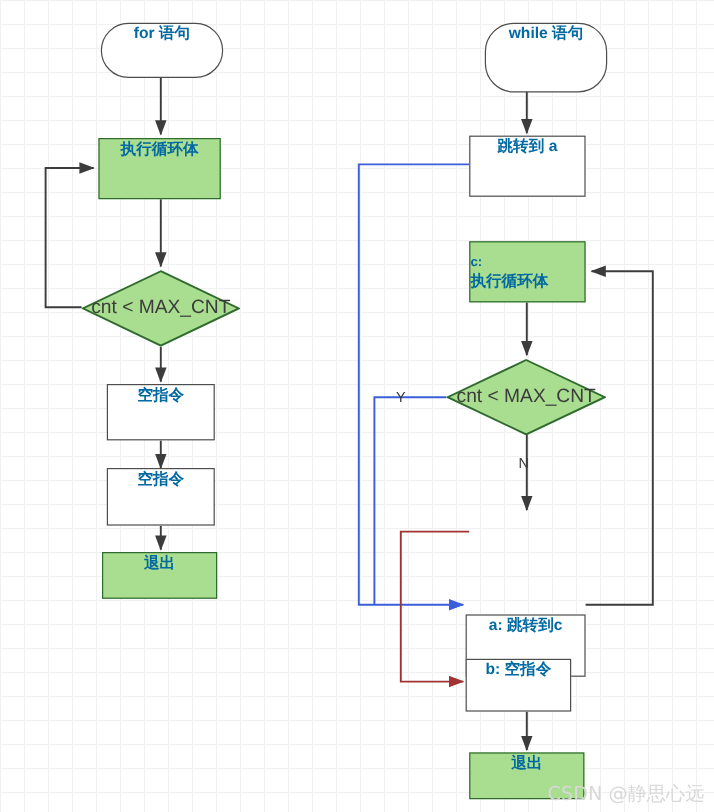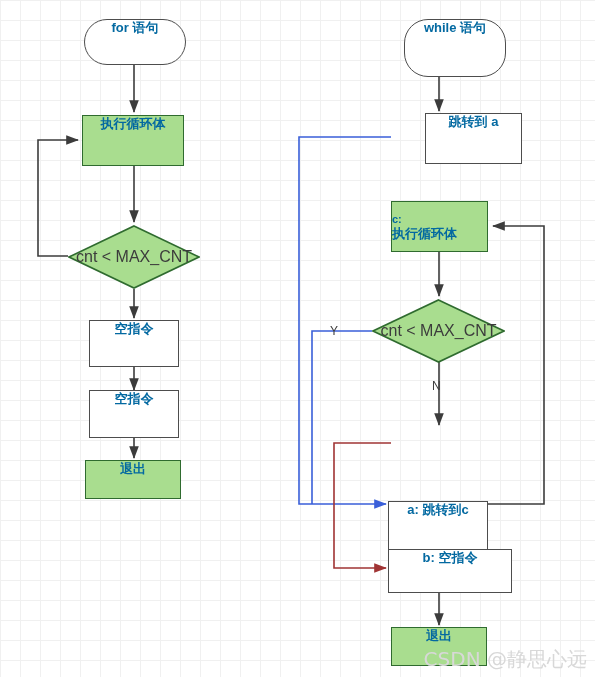--- a/index.html
+++ b/index.html
@@ -82,21 +82,21 @@
   }
   .node .main {
     display: block;
     font-size: 13px;
     line-height: 16px;
   }
   .watermark {
     position: absolute;
     right: 8px;
     bottom: 4px;
-    font-size: 20px;
+    font-size: 16px;
     color: #d8d8d8;
     z-index: 6;
     white-space: nowrap;
     font-family: "DejaVu Sans", sans-serif;
   }
 </style>
 </head>
 <body>
 
 <div id="canvas">
@@ -164,46 +164,46 @@
   </div>
 
   <div class="node green" style="left:85px; top:460px; width:96px; height:39px;">
     <span>退出</span>
   </div>
 
   <div class="node rounded" style="left:404px; top:19px; width:102px; height:58px;">
     <span>while 语句</span>
   </div>
 
-  <div class="node process" style="left:391px; top:113px; width:97px; height:51px;margin-left:34px;">
+  <div class="node process" style="left:391px; top:113px; width:97px; height:51px;">
     <span>跳转到 a</span>
   </div>
 
   <div class="node green" style="left:391px; top:201px; width:97px; height:51px; flex-direction:column;">
     <span class="sub">c:</span>
     <span class="main">执行循环体</span>
   </div>
 
   <div class="diamond-wrap" style="left:372px; top:299px; width:133px; height:64px;">
     <svg class="diamond-shape" viewBox="0 0 133 64" preserveAspectRatio="none">
       <polygon points="66.5,1 132,32 66.5,63 1,32" fill="#a9dd8f" stroke="#2f6b2f" stroke-width="1.6"></polygon>
     </svg>
     <span class="diamond-label">cnt &lt; MAX_CNT</span>
   </div>
 
   <div class="edge-label" style="left:330px; top:325px;">Y</div>
 
   <div class="edge-label" style="left:432px; top:380px;">N</div>
 
 
-  <div class="node process" style="left:388px; top:501px; width:100px; height:52px;">
+  <div class="node process" style="left:388px; top:512px; width:100px; height:52px;">
     <span>a: 跳转到c</span>
   </div>
 
-  <div class="node process" style="left:388px; top:549px; width:124px; height:44px;">
+  <div class="node process" style="left:388px; top:549px; width:88px; height:44px;">
     <span>b: 空指令</span>
   </div>
 
   <div class="node green" style="left:391px; top:627px; width:96px; height:39px;">
     <span>退出</span>
   </div>
 
   <div class="watermark">CSDN @静思心远</div>
 
 </div>

